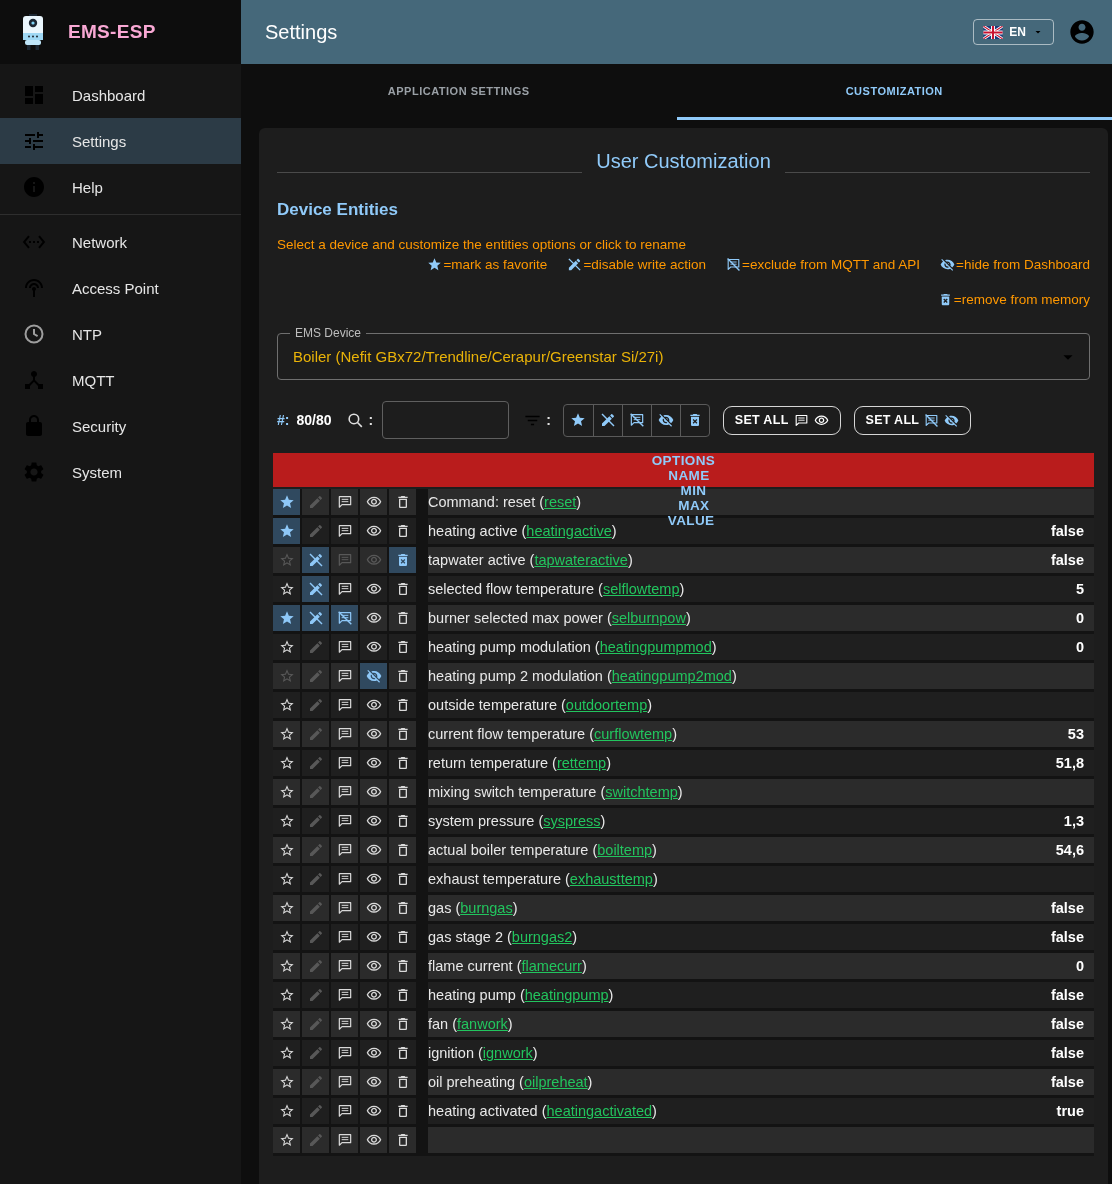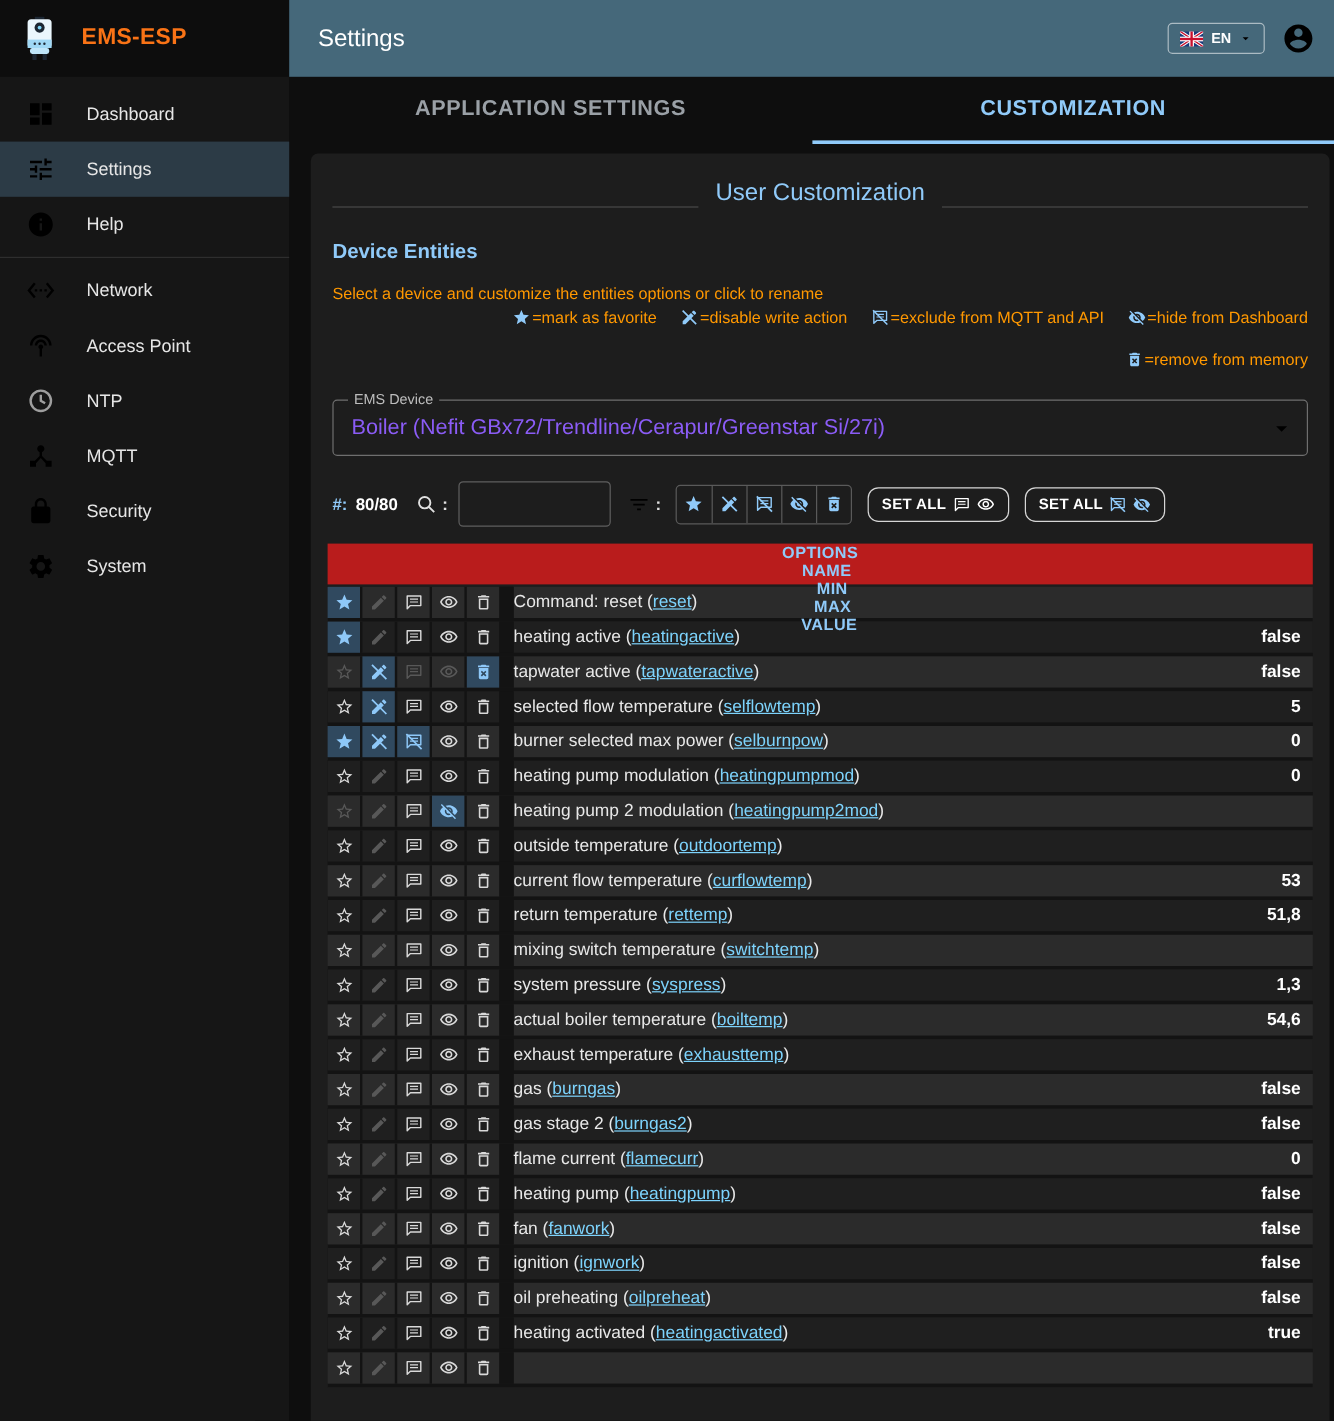--- a/index.html
+++ b/index.html
@@ -11,59 +11,59 @@
 
   
   #root { position:relative; width:1112px; height:1184px; }
   #sidebar { position:absolute; left:0; top:0; width:241px; height:1184px; background:#161616; z-index:2; }
   #appbar { position:absolute; left:241px; top:0; width:871px; height:64px; background:#45687a;
     display:flex; align-items:center; z-index:2; }
   #content { position:absolute; left:241px; top:64px; width:871px; height:1120px; background:#0e0e0e; }
 
   
   .logo-strip { height:64px; background:#0d0d0d; display:flex; align-items:center; padding-left:16px; gap:18px; }
-  .logo-title { font-size:19px; font-weight:bold; color:#f97316; letter-spacing:.3px; }
+  .logo-title { font-size:19px; font-weight:bold; color:#f9a8d4; letter-spacing:.3px; }
   .menu { padding-top:8px; }
   .m-item { height:46px; display:flex; align-items:center; padding-left:22px; gap:26px; cursor:pointer; color:#e6e6e6; }
   .m-item.sel { background:#2c3b46; }
   .m-item .mi { width:24px; height:24px; color:#9e9e9e; }
   .m-item.sel .mi { color:#cfd8dc; }
   .m-label { font-size:15px;text-align:right; }
   .m-div { height:1px; background:#2e2e2e; margin:4px 0; }
 
   
   .ab-title { font-size:20px; font-weight:500; color:#fff; margin-left:24px; flex:1; }
   .lang-btn { display:flex; align-items:center; gap:6px; border:1px solid rgba(255,255,255,.55);
     border-radius:4px; padding:5px 9px; cursor:pointer; }
   .lang-code { font-size:12px; font-weight:bold; color:#fff; }
   .lang-btn .caret { width:12px; height:12px; color:#fff; }
   .acct { width:28px; height:28px; color:#fff; margin:0 16px 0 14px; cursor:pointer; }
 
   
   .tabs { display:flex; height:56px; }
-  .tab { flex:1; display:flex; align-items:center; justify-content:center; font-size:18px; font-weight:bold;
+  .tab { flex:1; display:flex; align-items:center; justify-content:center; font-size:11px; font-weight:bold;
     letter-spacing:.5px; color:#9aa0a6; cursor:pointer; border-bottom:3px solid transparent; }
   .tab.active { color:#90caf9; border-bottom-color:#90caf9; }
 
   
   .card { margin:8px 4px 0 18px; background:#1d1d1d; border-radius:6px; min-height:1110px; padding:0 14px; }
   .title-row { display:flex; align-items:flex-end; gap:14px; padding-top:22px; margin:0 4px; }
   .title-row .line { flex:1; height:1px; background:#4a4a4a; }
   .uc-title { font-size:20px; color:#90caf9; }
   .sec-title { margin:27px 4px 0; font-size:17px; font-weight:bold; color:#90caf9; }
   .hint { margin:17px 4px 0; font-size:13.5px; color:#ff9800; }
   .legend { margin:5px 4px 0; font-size:13.5px; color:#ff9800; display:flex; align-items:center; gap:20px; flex-wrap:wrap;justify-content:flex-end; }
   .leg { display:flex; align-items:center; }
   .leg .ico { width:15px; height:15px; color:#90caf9; margin-right:1px; }
 
   
   .sel-wrap { position:relative; margin:26px 4px 0; height:47px; border:1px solid #6f6f6f; border-radius:4px;
     display:flex; align-items:center; cursor:pointer; }
   .sel-label { position:absolute; top:-8px; left:12px; background:#1d1d1d; padding:0 5px; font-size:12px; color:#bdbdbd; }
-  .sel-value { font-size:18px; color:#8b5cf6; padding-left:15px; flex:1; }
+  .sel-value { font-size:15px; color:#eab308; padding-left:15px; flex:1; }
   .sel-caret { width:22px; height:22px; color:#cfcfcf; margin-right:10px; }
 
   
   .toolbar { margin:20px 0 0 4px; display:flex; align-items:center; height:40px; }
   .tb-hash { font-size:14px; font-weight:bold; color:#90caf9; }
   .tb-count { font-size:14px; font-weight:bold; color:#fff; margin-left:7px; }
   .tb-sico { width:19px; height:19px; color:#e0e0e0; margin-left:14px; }
   .tb-colon { font-size:14px; font-weight:bold; color:#e0e0e0; margin-left:4px; }
   .tb-input { width:127px; height:38px; margin-left:9px; background:transparent; border:1px solid #5f5f5f;
     border-radius:4px; color:#fff; font-size:14px; padding:0 8px; outline:none; }
@@ -87,21 +87,21 @@
   .h-max { width:52px; text-align:right; }
   .h-val { width:142px; text-align:right; padding-right:40px; }
   .t-row { display:flex; align-items:stretch; height:29px; border-bottom:3px solid #131313; --bg:#1f1f1f; background:var(--bg); }
   .t-row.light { --bg:#2b2b2b; }
   .opts { display:flex; gap:2px; background:#131313; border-right:12px solid #131313; }
   .oc { width:27px; display:grid; place-items:center; background:var(--bg); cursor:pointer; }
   .oc.active { background:#30495f; color:#8ec8f8; }
   .oc.normal { color:#d9d9d9; }
   .oc.dim { color:#585858; }
   .cname { flex:1; display:flex; align-items:center; font-size:14.5px; color:#e8e8e8; white-space:pre; }
-  .lnk { color:#7dd3fc; text-decoration:underline; cursor:pointer; }
+  .lnk { color:#22c55e; text-decoration:underline; cursor:pointer; }
   .cmin { width:46px; } .cmax { width:52px; }
   .cval { width:142px; display:flex; align-items:center; justify-content:flex-end; padding-right:10px;
     font-size:14.5px; font-weight:600; color:#fff; }
 </style>
 </head>
 <body>
 
 <svg width="0" height="0" style="position:absolute">
   <defs>
     <symbol id="i-star" viewBox="0 0 24 24">

